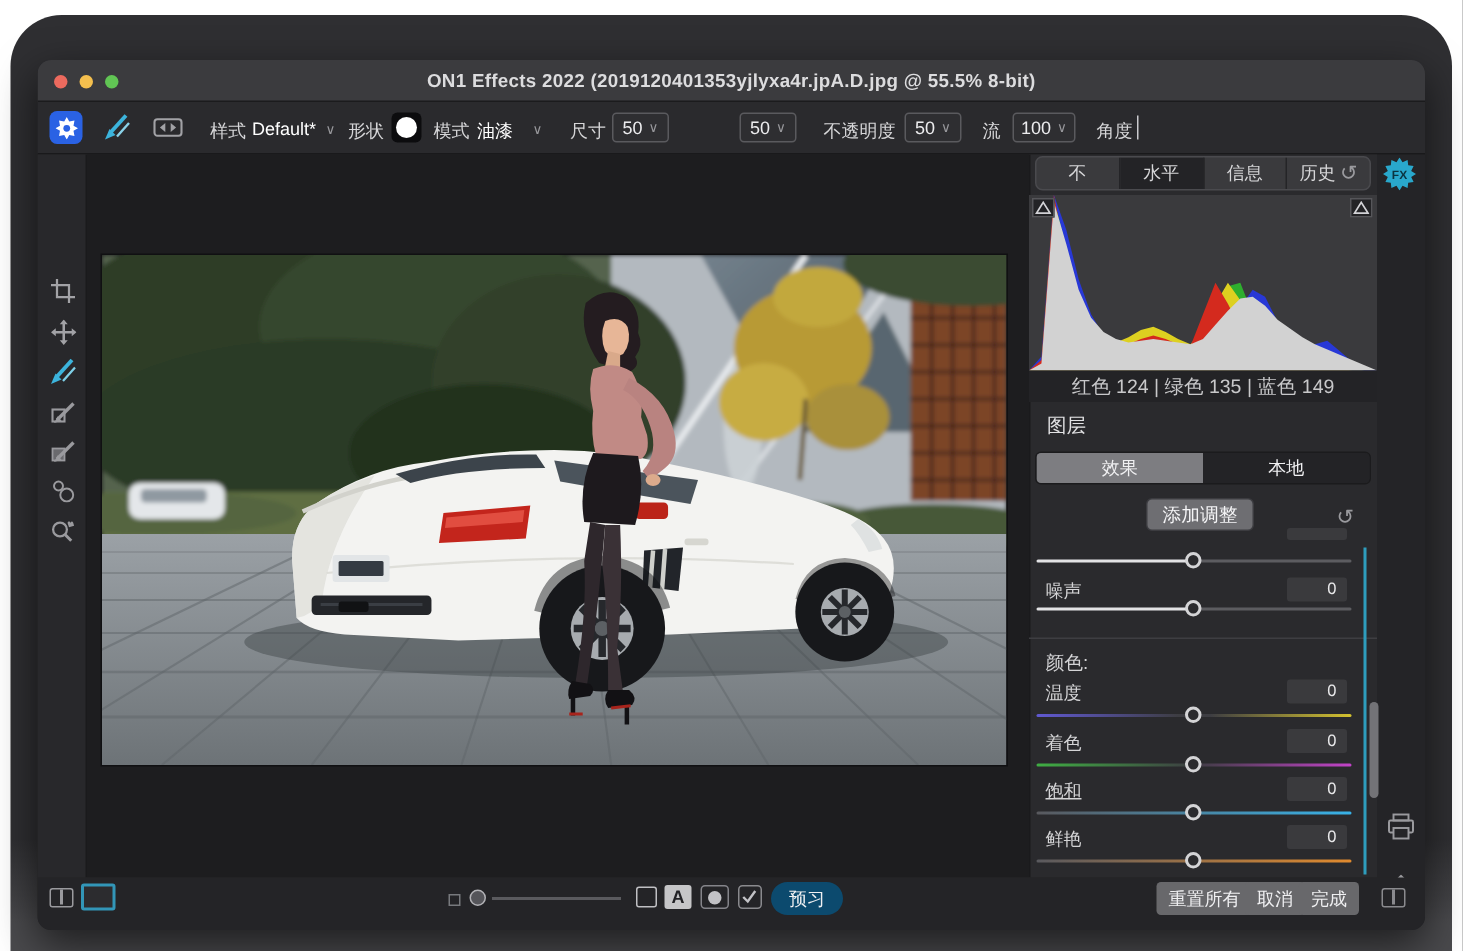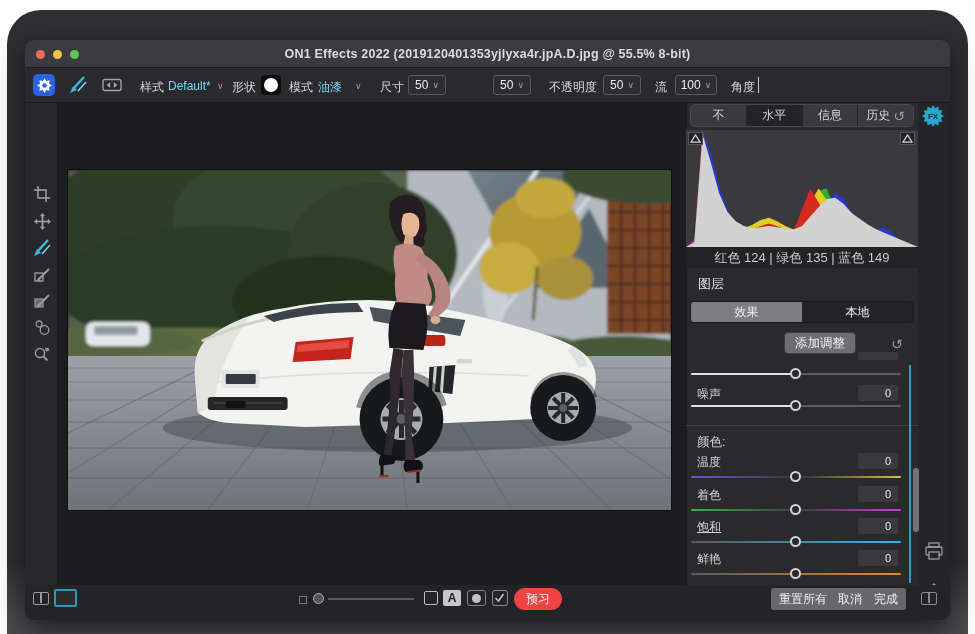--- a/index.html
+++ b/index.html
@@ -15,21 +15,21 @@
   
   .titlebar { position:absolute; left:0; top:0; width:925px; height:28px;
     background:#3b3b3e; border-bottom:1px solid #1b1b1d; }
   .tl { position:absolute; top:9.5px; width:9px; height:9px; border-radius:50%; }
   .title { position:absolute; left:0; right:0; top:7px; text-align:center;
     font-size:12.5px; font-weight:bold; color:#dcdcde; letter-spacing:.2px; }
   
   .toolbar { position:absolute; left:0; top:28px; width:925px; height:35px;
     background:#2a2a2d; border-bottom:1px solid #19191b; }
   .tb-lab { position:absolute; top:11px; font-size:12px; color:#d6d6d8; white-space:nowrap; }
-  .tb-val { color:#7dd3fc; }
+  .tb-val { color:#ffffff; }
   .chev { color:#98989c; font-size:9px; }
   .selbox { position:absolute; top:7px; height:20px; background:#2e2e31;
     border:1px solid #5a5a5e; border-radius:3px; color:#ececee; font-size:12px;
     display:flex; align-items:center; justify-content:center; gap:4px; }
   .tool-btn { position:absolute; top:6px; width:22px; height:22px; border-radius:5px;
     display:flex; align-items:center; justify-content:center; }
   
   .rail { position:absolute; left:0; top:63px; width:33px; height:482px;
     background:#28282b; border-right:1px solid #1a1a1c; }
   .rail .tool { position:absolute; left:7px; width:20px; height:20px;
@@ -57,21 +57,21 @@
     align-items:center; justify-content:center; }
   .layers-lab { position:absolute; left:673px; top:235px; font-size:13px; color:#e2e2e4; }
   .seg2 { position:absolute; left:665px; top:261px; width:224px; height:22px;
     display:flex; border:1px solid #1b1b1d; border-radius:4px; overflow:hidden; }
   .seg2 > div { flex:1; display:flex; align-items:center; justify-content:center;
     font-size:12px; color:#f0f0f2; }
   .seg2 .sel { background:#7d7d81; }
   .seg2 .unsel { background:#232326; }
   .addadj { position:absolute; left:739px; top:292px; height:22px; padding:0 10px;
     background:#6e6e72; border:1px solid #3c3c40; border-radius:4px; color:#f4f4f6;
-    font-size:12.5px; display:flex; align-items:center;margin-left:20px; }
+    font-size:12.5px; display:flex; align-items:center; }
   .undo { position:absolute; color:#9a9a9e; font-size:14px; }
   .sl-label { position:absolute; font-size:12px; color:#d4d4d6; }
   .sl-value { position:absolute; width:40px; height:16px; background:#3a3a3d;
     border-radius:2px; color:#e8e8ea; font-size:11px; text-align:right;
     padding:2px 7px 0 0; }
   .track { position:absolute; width:210px; height:2px; border-radius:1px; }
   .track .handle { position:absolute; top:-5.5px; width:11px; height:11px;
     border-radius:50%; border:2px solid #d4d4d6; background:#2a2a2d; }
   .tr-plain { background:linear-gradient(90deg,#e2e2e4 0 50%,#5c5c60 50%); }
   .tr-temp  { background:linear-gradient(90deg,#6059d2 0%,#3d3d42 45%,#3d3d42 55%,#d4c22f 100%); }
@@ -469,21 +469,21 @@
     <div class="icon-outline" style="left:399px;top:6px;width:14px;height:14px;border-color:#c0c0c4;"></div>
     <div class="a-badge" style="left:418px;top:5px;">A</div>
     <div class="abs" style="left:442px;top:5px;width:19px;height:16px;border:1.5px solid #84848a;border-radius:3px;">
       <div class="abs" style="left:3.5px;top:2.5px;width:9px;height:9px;border-radius:50%;background:#c2c2c6;"></div>
     </div>
     <div class="abs" style="left:467px;top:5px;width:16px;height:16px;border:1.5px solid #8a8a8e;border-radius:3px;">
       <svg width="13" height="13" viewBox="0 0 13 13">
             <polyline points="2.5,7 5.5,10 10.5,3" fill="none" stroke="#c2c2c6" stroke-width="1.6"></polyline>
           </svg>
     </div>
-    <div class="btn" style="left:489px;width:48px;justify-content:center;background:#ef4444;border-radius:11px;">
+    <div class="btn" style="left:489px;width:48px;justify-content:center;background:#0c4a6e;border-radius:11px;">
           <span>预习</span>
         </div>
 
     <div class="btn" style="left:746px;">
           <span>重置所有</span>
         </div>
     <div class="btn" style="left:805px;">
           <span>取消</span>
         </div>
     <div class="btn" style="left:841px;">

